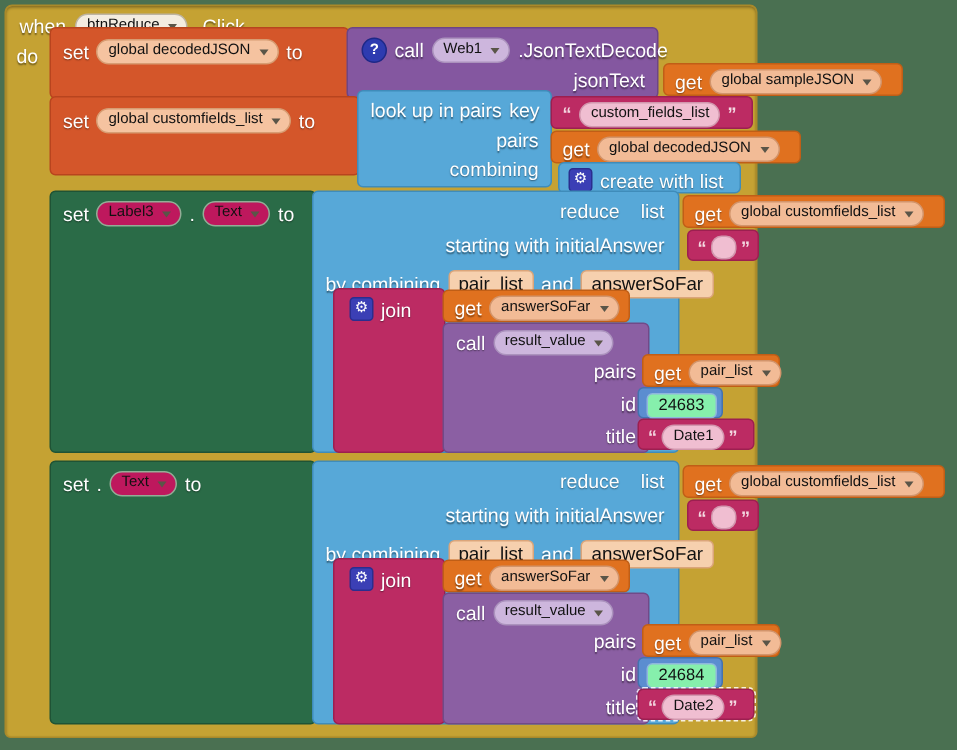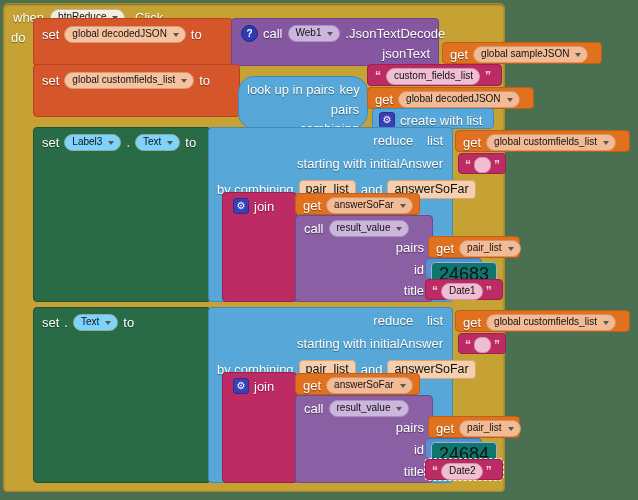--- a/index.html
+++ b/index.html
@@ -24,21 +24,21 @@
   }
   .when-row{position:absolute;left:9px;top:5px;display:flex;align-items:center;gap:6px;}
   .do-label{position:absolute;left:7px;top:27px;}
 
   
   .chip{
     display:inline-flex;align-items:center;gap:4px;
     background:#f6f3e4;border:1px solid #b9b49c;border-radius:10px;
     padding:1px 6px 2px 7px;color:#111;font-size:10px;line-height:1.15;
   }
-  .chip.green{background:#7dd3fc;border-color:#93ad96;}
+  .chip.green{background:#be185d;border-color:#93ad96;}
   .chip.orange{background:#f5c3a0;border-color:#d79c72;}
   .chip.orange2{background:#f2bb96;border-color:#d2946b;}
   .chip.purple{background:#cdb6dd;border-color:#ab92bd;}
   .chip.pink{background:#f0bed1;border-color:#d297ae;}
   .chip.plain{background:#f3ece0;border-color:#bdb4a2;}
   .caret{
     width:0;height:0;border-left:3.5px solid transparent;border-right:3.5px solid transparent;
     border-top:4px solid #5a5548;display:inline-block;margin-left:2px;position:relative;top:1px;
   }
   .varchip{
@@ -67,22 +67,22 @@
   .qmark{
     width:15px;height:15px;border-radius:50%;background:#2e3bb0;border:1px solid #1e2887;
     display:inline-flex;align-items:center;justify-content:center;color:#fff;font-size:10px;font-weight:bold;line-height:1;
   }
   .quote{color:#f3d7e0;font-size:12px;font-weight:bold;}
   .emptystr{
     display:inline-block;width:15px;height:14px;border-radius:7px;
     background:#f0bed1;border:1px solid #d297ae;
   }
   .num{
-    display:inline-flex;align-items:center;background:#0f766e;border:1px solid #8fb6dd;
-    border-radius:4px;padding:1px 7px 2px 7px;color:#111;font-size:18px;
+    display:inline-flex;align-items:center;background:#86efac;border:1px solid #8fb6dd;
+    border-radius:4px;padding:1px 7px 2px 7px;color:#111;font-size:11px;
   }
   .sel-outline{outline:1px dashed rgba(255,255,255,.85);outline-offset:0px;}
 </style>
 </head>
 <body>
 
 <div class="canvas">
 
   <div class="when-block">
     <div class="when-row">
@@ -136,21 +136,21 @@
     <div class="row" style="left:8px;top:7px;">
       <span class="t wt">set</span>
       <span class="chip orange">
         <span>global customfields_list</span>
         <i class="caret"></i>
       </span>
       <span class="t wt">to</span>
     </div>
   </div>
 
-  <div class="blk blue" style="left:238px;top:76px;width:130px;height:53px;border-radius:16px;">
+  <div class="blk blue" style="left:238px;top:60px;width:130px;height:65px;">
     <div class="row" style="left:8px;top:6px;">
       <span class="t wt">look up in pairs</span>
       <span class="t wt">key</span>
     </div>
     <div class="rrow" style="right:8px;top:26px;">
       <span class="t wt">pairs</span>
     </div>
     <div class="rrow" style="right:8px;top:45px;">
       <span class="t wt">combining</span>
     </div>

